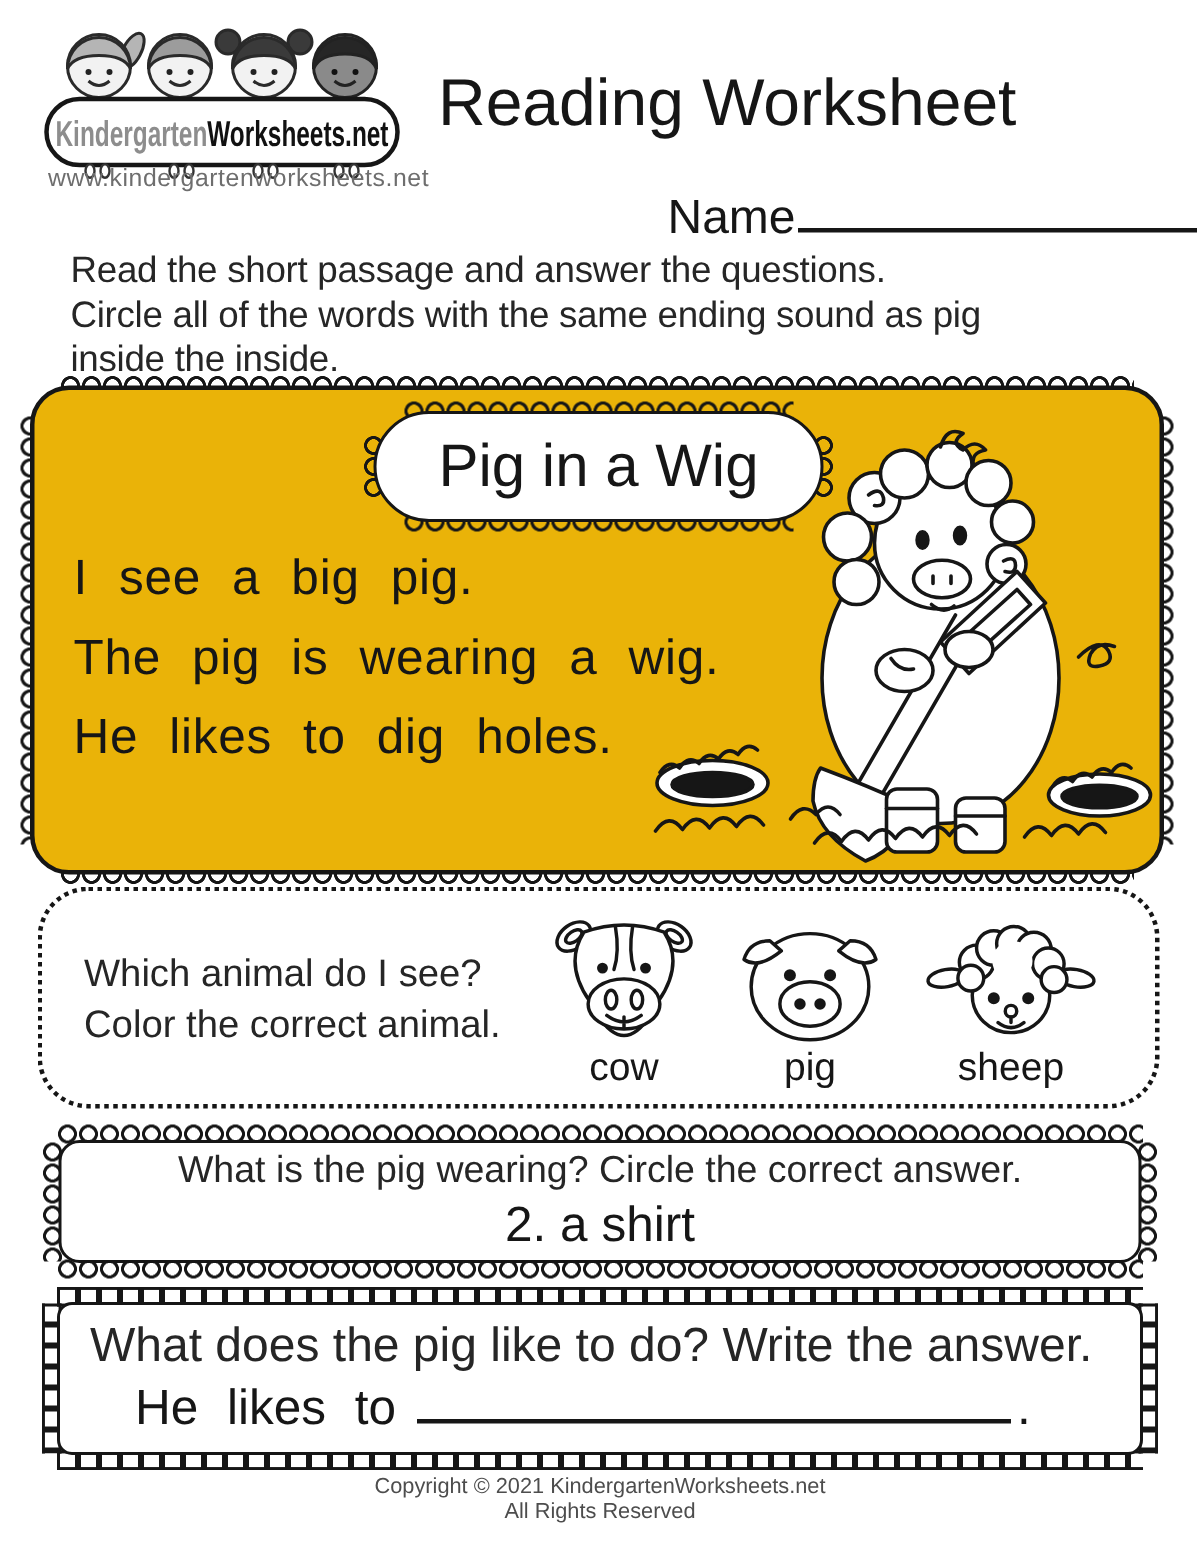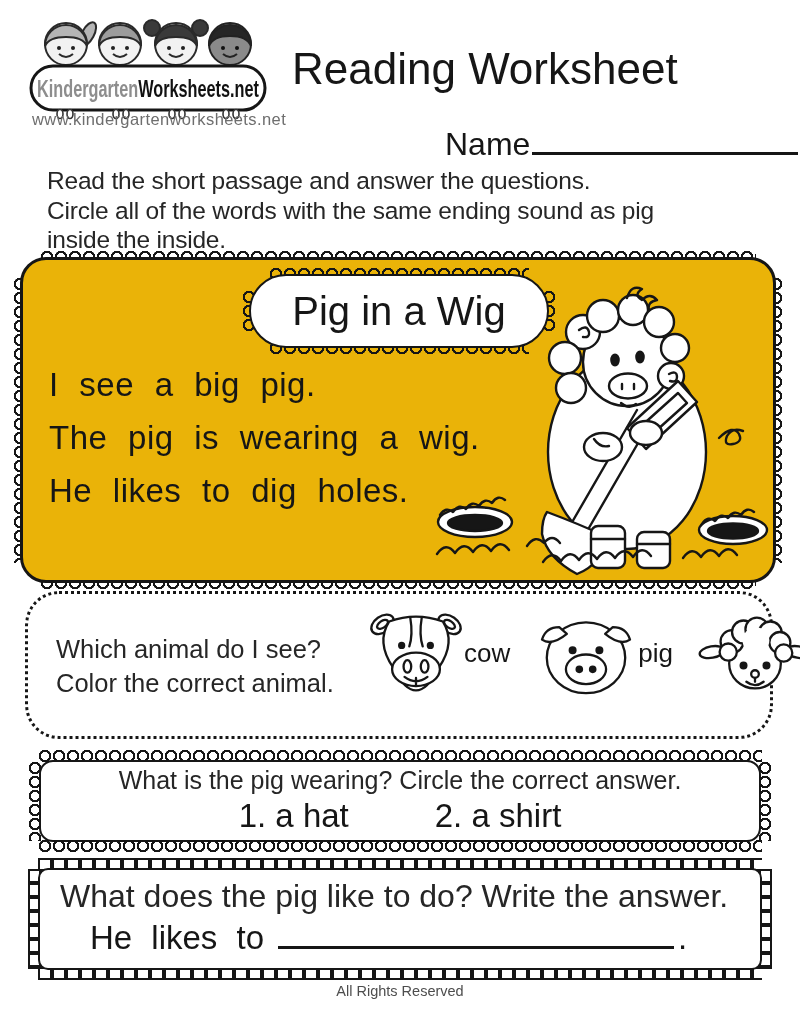--- a/index.html
+++ b/index.html
@@ -48,21 +48,21 @@
   .bubble-panel{position:absolute;inset:0;background:#fff;border:2px solid #161616;border-radius:37px;
     display:flex;align-items:center;justify-content:center;font-size:40px}
 
   .passage-lines{position:absolute;left:26px;top:98px;font-size:33px;line-height:53px;word-spacing:11px;letter-spacing:.5px;white-space:nowrap}
   .pig-art{position:absolute;left:408px;top:26px}
 
   
   .q1-box{position:absolute;left:25px;top:591px;width:748px;height:148px;border:3.5px dotted #161616;border-radius:34px;box-sizing:border-box}
   .q1-prompt{position:absolute;left:28px;top:38px;font-size:25.5px;line-height:34px;color:#262626;white-space:nowrap}
   .q1-animals{position:absolute;left:340px;top:16px;display:flex;gap:24px;align-items:flex-end}
-  .animal-option{display:flex;flex-direction:row;align-items:center}
+  .animal-option{display:flex;flex-direction:column;align-items:center}
   .animal-label{font-size:26px;margin-top:-2px}
 
   
   .q2-box{position:absolute;left:28px;top:749px;width:744px;height:104px}
   .q2-box .ring-h.t{left:10px;right:10px;top:0}
   .q2-box .ring-h.b{left:10px;right:10px;bottom:0}
   .q2-box .ring-v.l{top:12px;bottom:12px;left:0}
   .q2-box .ring-v.r{top:12px;bottom:12px;right:0}
   .q2-panel{position:absolute;inset:11px;border:2px solid #161616;border-radius:14px;background:#fff}
   .q2-prompt{position:absolute;left:0;right:0;top:17px;text-align:center;font-size:25px;color:#262626;white-space:nowrap}
@@ -312,32 +312,32 @@
 </div>
 
 <div class="q2-box">
   <div class="ring-h t"></div>
   <div class="ring-h b"></div>
   <div class="ring-v l"></div>
   <div class="ring-v r"></div>
   <div class="q2-panel"></div>
   <div class="q2-prompt">What is the pig wearing?  Circle the correct answer.</div>
   <div class="q2-options hand">
-    <span>1. a hat</span>
     <span>2. a shirt</span>
   </div>
 </div>
 
 <div class="q3-box">
   <div class="sq-h t"></div>
   <div class="sq-h b"></div>
   <div class="sq-v l"></div>
   <div class="sq-v r"></div>
   <div class="q3-panel"></div>
   <div class="q3-prompt">What does the pig like to do? Write the answer.</div>
   <div class="q3-answer hand">
     <span>He likes to</span><span class="answer-line"></span><span>.</span>
   </div>
 </div>
 
 <div class="footer">
+  <div>Copyright © 2021 KindergartenWorksheets.net</div>
   <div>All Rights Reserved</div>
 </div>
 
 </body></html>

